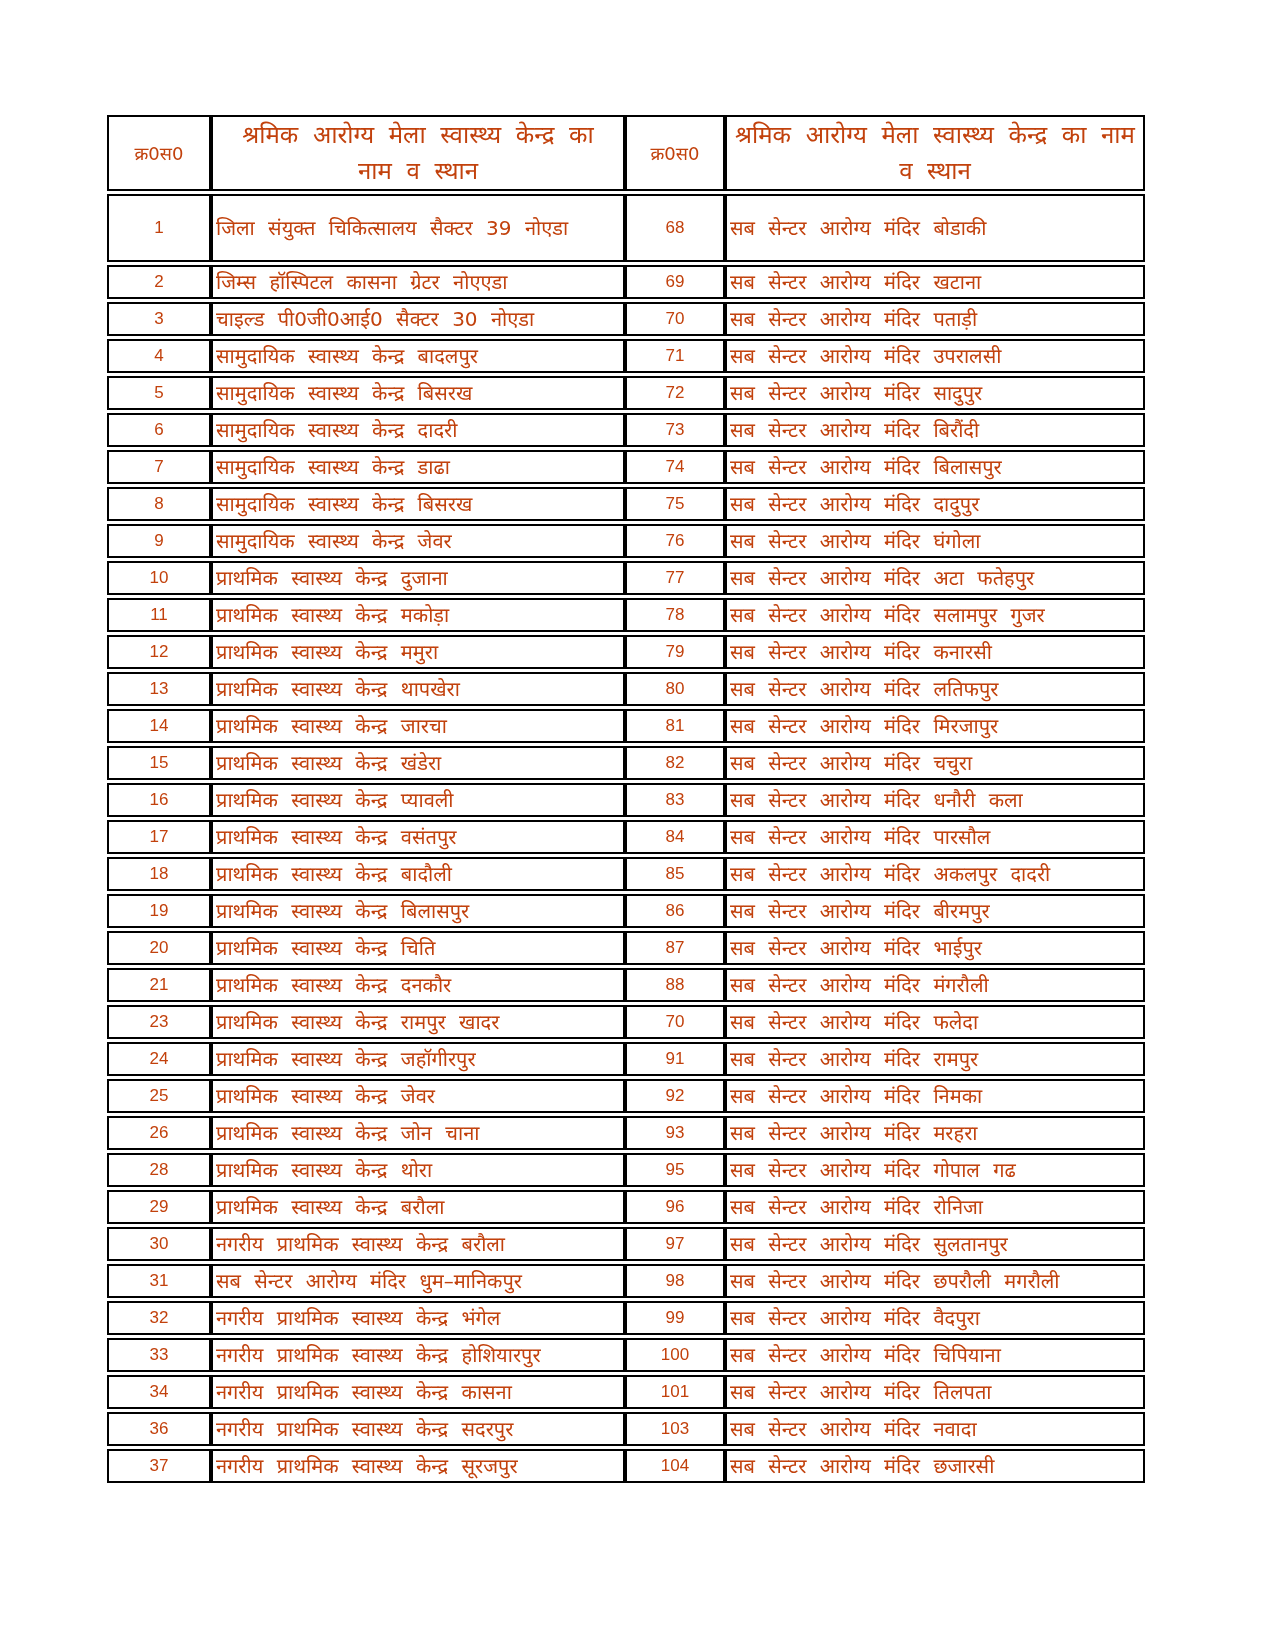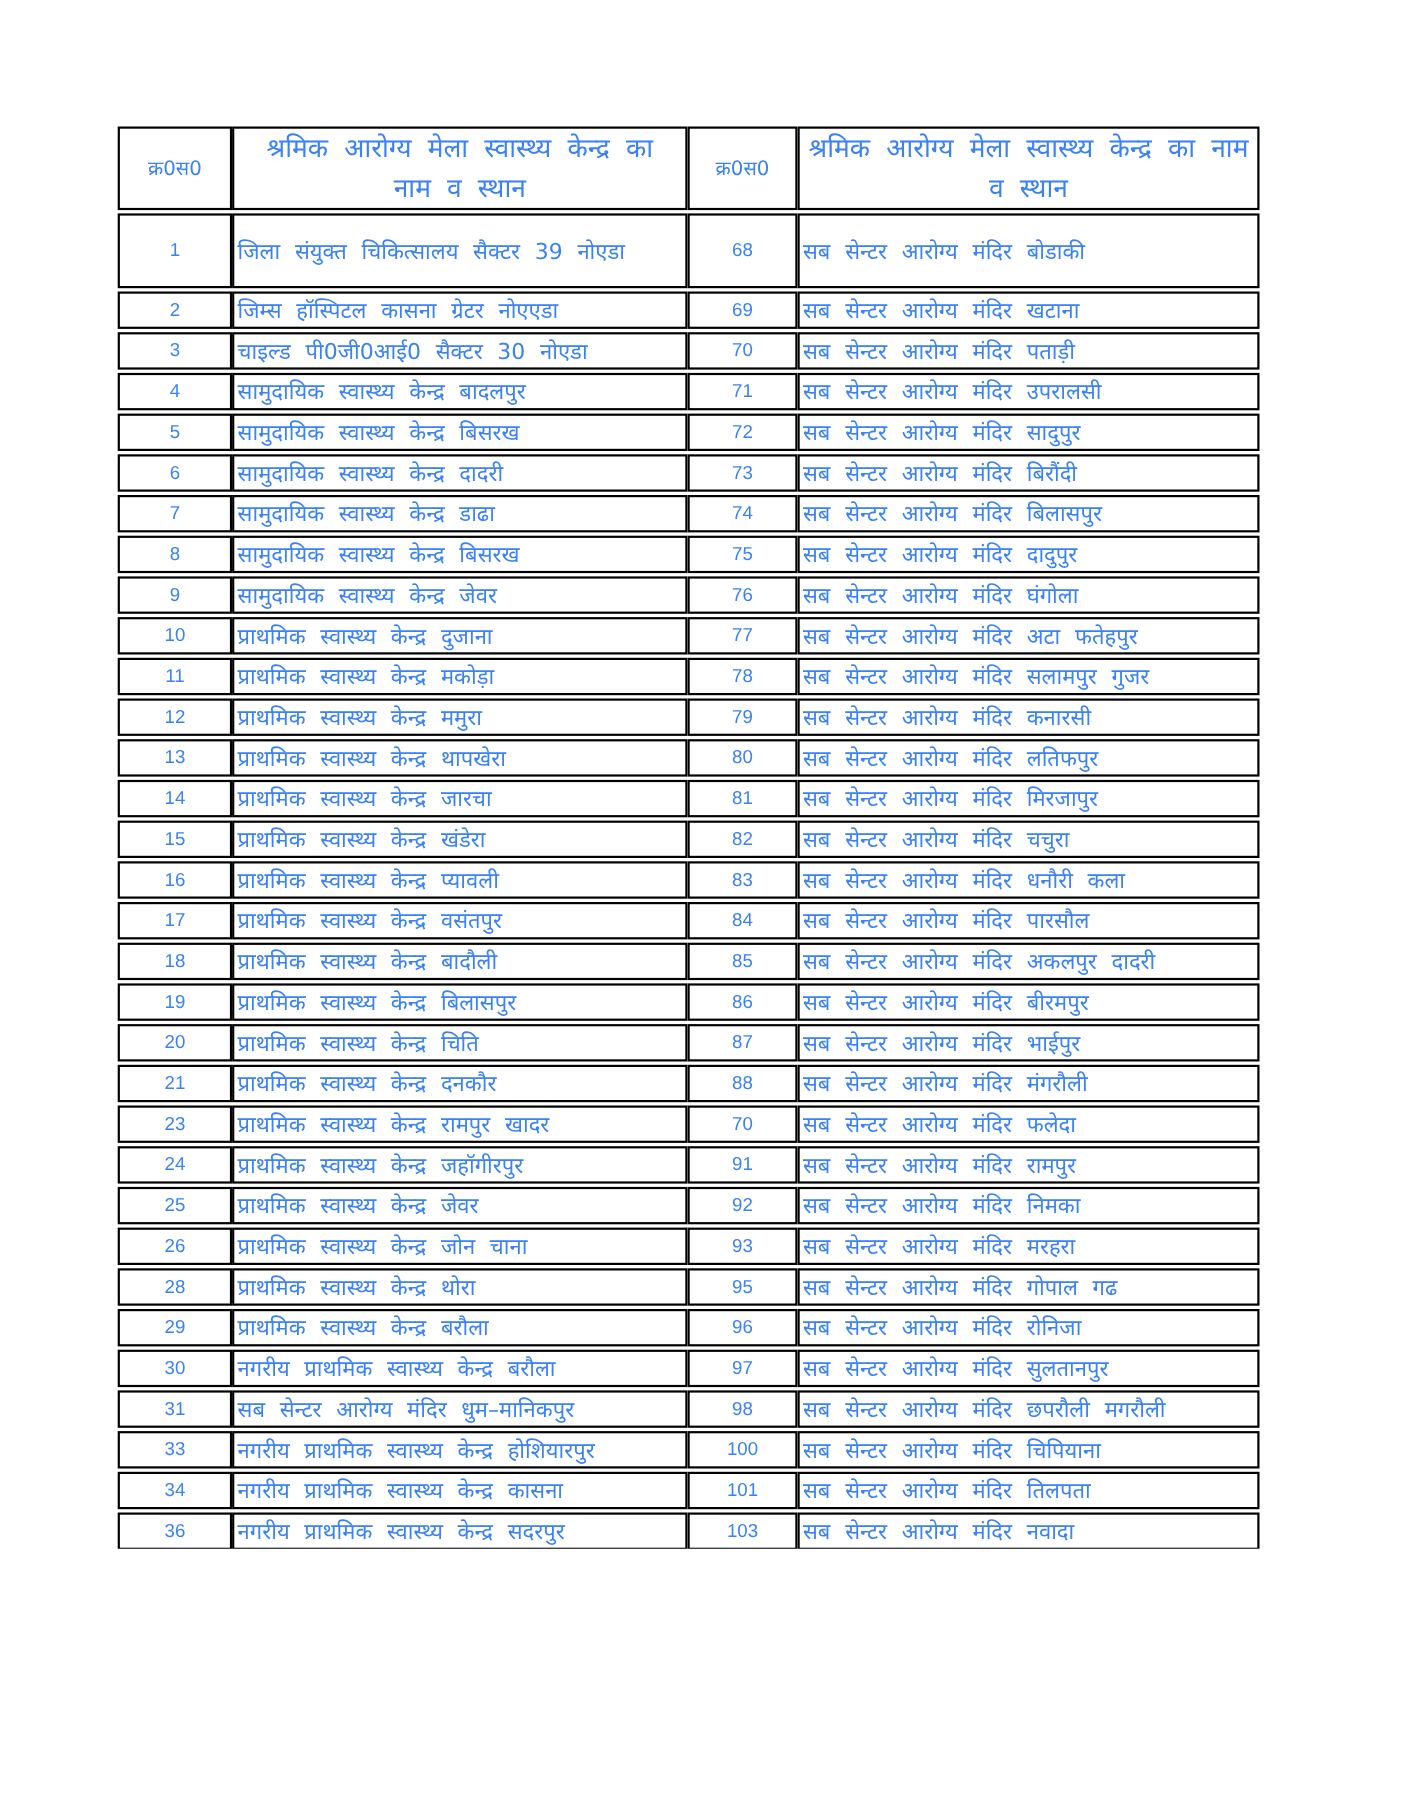--- a/index.html
+++ b/index.html
@@ -3,24 +3,24 @@
 <meta charset="utf-8">
 <style>
   html, body {
     margin: 0;
     padding: 0;
     background: #ffffff;
   }
   .page {
     position: relative;
     width: 1275px;
-    height: 1408px;
+    height: 1650px;
     background: #ffffff;
     font-family: "DejaVu Sans", sans-serif;
-    color: #3b82f6;
+    color: #c2410c;
   }
   table.health-table {
     position: absolute;
     left: 107px;
     top: 112px;
     width: 1038px;
     table-layout: fixed;
     border-collapse: separate;
     border-spacing: 0 3px;
   }
@@ -248,20 +248,26 @@
           <td class="sn">97</td>
           <td class="nm">सब सेन्टर आरोग्य मंदिर सुलतानपुर</td>
         </tr>
         <tr>
           <td class="sn">31</td>
           <td class="nm">सब सेन्टर आरोग्य मंदिर धुम–मानिकपुर</td>
           <td class="sn">98</td>
           <td class="nm">सब सेन्टर आरोग्य मंदिर छपरौली मगरौली</td>
         </tr>
         <tr>
+          <td class="sn">32</td>
+          <td class="nm">नगरीय प्राथमिक स्वास्थ्य केन्द्र भंगेल</td>
+          <td class="sn">99</td>
+          <td class="nm">सब सेन्टर आरोग्य मंदिर वैदपुरा</td>
+        </tr>
+        <tr>
           <td class="sn">33</td>
           <td class="nm">नगरीय प्राथमिक स्वास्थ्य केन्द्र होशियारपुर</td>
           <td class="sn">100</td>
           <td class="nm">सब सेन्टर आरोग्य मंदिर चिपियाना</td>
         </tr>
         <tr>
           <td class="sn">34</td>
           <td class="nm">नगरीय प्राथमिक स्वास्थ्य केन्द्र कासना</td>
           <td class="sn">101</td>
           <td class="nm">सब सेन्टर आरोग्य मंदिर तिलपता</td>

